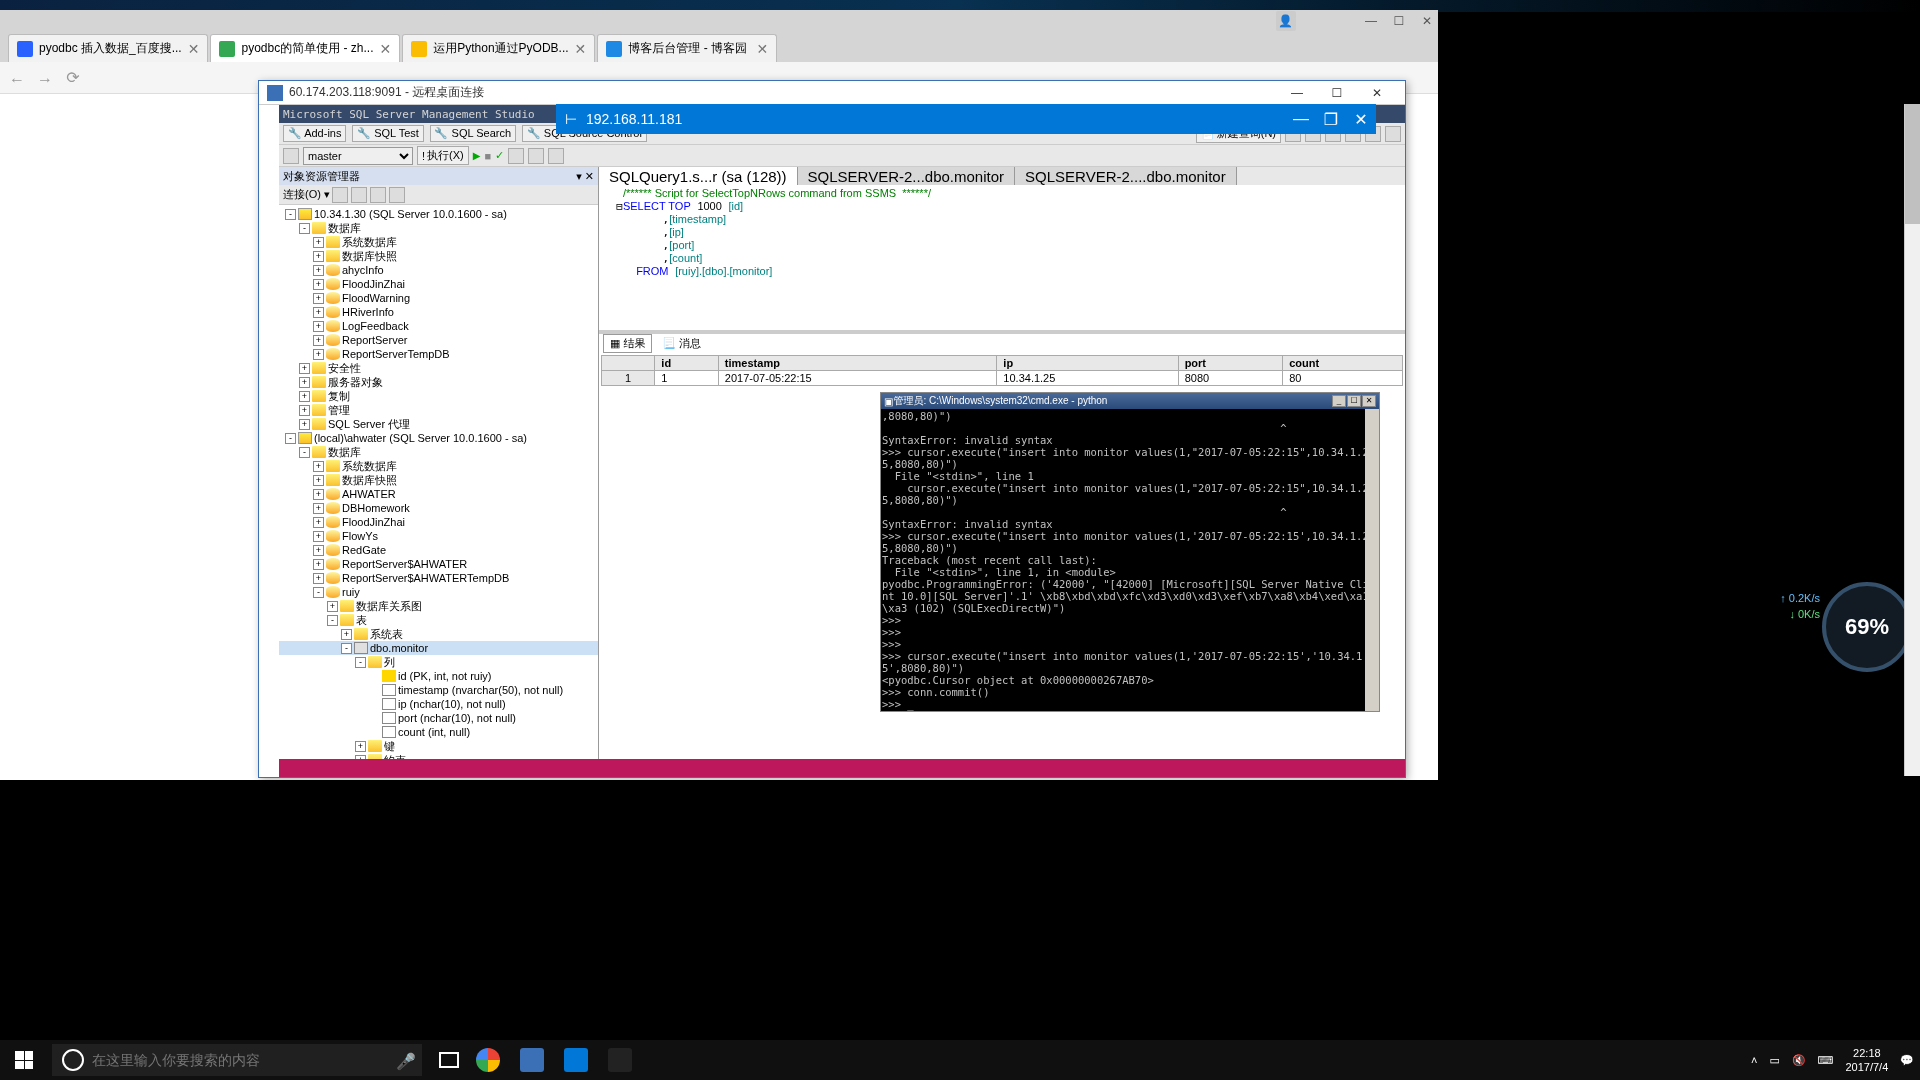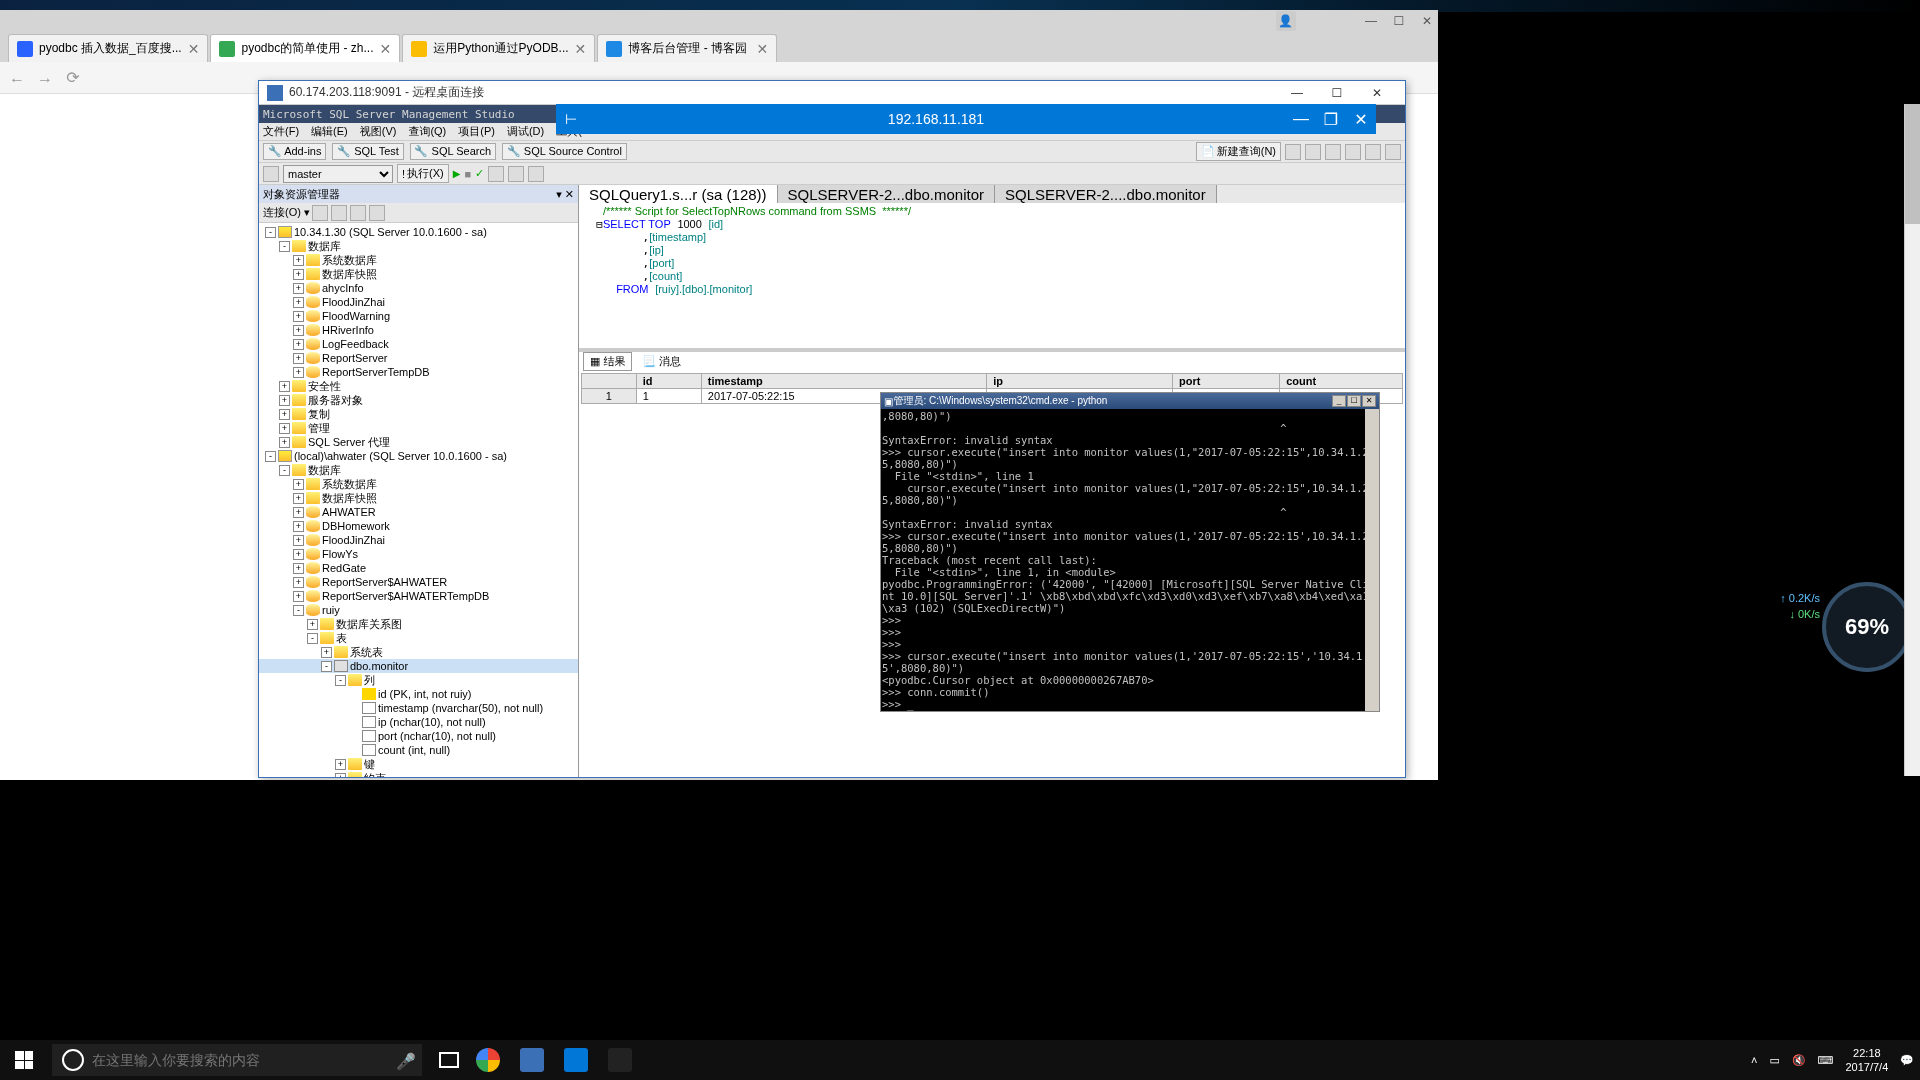--- a/index.html
+++ b/index.html
@@ -23,21 +23,21 @@
 .url { color: #333; }
 
 
 .rdp { position: absolute; top: 80px; left: 258px; width: 1148px; height: 698px; background: #fff; border: 1px solid #3b6fb6; box-shadow: 2px 2px 8px rgba(0,0,0,0.3); }
 .rdp-title { height: 24px; background: #fff; display: flex; align-items: center; padding: 0 8px; font-size: 12px; color: #333; border-bottom: 1px solid #ccc; }
 .rdp-title .ic { width: 16px; height: 16px; margin-right: 6px; background: #3b6fb6; }
 .rdp-title .sp { flex: 1; }
 .rdp-title .wb { width: 40px; text-align: center; font-size: 12px; cursor: pointer; }
 
 
-.ssms { height: calc(100% - 24px); background: #be185d; position: relative; }
+.ssms { height: calc(100% - 24px); background: #be185d; position: relative; margin-left: 20px; }
 .ssms-title { height: 18px; background: #35496a; color: #d4d4d4; font-size: 11px; font-family: "Consolas", monospace; padding: 0 4px; display: flex; align-items: center; }
 .ssms-menu { height: 18px; background: #e8e8e8; display: flex; align-items: center; font-size: 11px; padding: 0 4px; gap: 12px; border-bottom: 1px solid #ccc; }
 .ssms-menu span { cursor: pointer; }
 .ssms-tb { height: 22px; background: #e8e8e8; display: flex; align-items: center; padding: 0 4px; font-size: 11px; border-bottom: 1px solid #ccc; gap: 4px; }
 .tb-ic { width: 16px; height: 16px; background: #ddd; border: 1px solid #aaa; }
 .tb-sel { height: 18px; border: 1px solid #999; font-size: 11px; min-width: 110px; }
 .tb-btn { padding: 1px 4px; font-size: 11px; border: 1px solid #aaa; background: #f0f0f0; display: flex; align-items: center; gap: 2px; }
 .exec-green { color: #0a0; font-size: 10px; }
 
 .ssms-body { display: flex; height: calc(100% - 80px); }
@@ -70,21 +70,21 @@
 .res-tab { padding: 1px 6px; display: flex; align-items: center; gap: 3px; }
 .res-tab.act { background: #fff; border: 1px solid #999; }
 .grid { font-size: 11px; font-family: Consolas, monospace; border-collapse: collapse; margin: 2px; }
 .grid th, .grid td { border: 1px solid #aaa; padding: 1px 6px; text-align: left; background: #fff; }
 .grid th { background: #e8e8e8; }
 .grid .rh { background: #e8e8e8; text-align: center; }
 
 
 .conn-bar { position: absolute; top: 104px; left: 556px; width: 820px; height: 30px; background: #0178d7; display: flex; align-items: center; color: #fff; font-size: 14px; }
 .conn-bar .pin { width: 30px; text-align: center; }
-.conn-bar .ip { flex: 1; text-align: center; }
+.conn-bar .ip { flex: 1; }
 .conn-bar .cb { width: 30px; text-align: center; cursor: pointer; font-size: 16px; }
 
 
 .cmd { position: absolute; top: 392px; left: 880px; width: 500px; height: 320px; background: #000; border: 1px solid #888; }
 .cmd-title { height: 16px; background: linear-gradient(#4a6a9a,#2a4a7a); color: #fff; font-size: 10px; display: flex; align-items: center; padding: 0 3px; font-family: SimSun, monospace; }
 .cmd-title .sp { flex: 1; }
 .cmd-title .b { width: 14px; height: 12px; background: #d4d0c8; border: 1px solid #888; margin-left: 1px; font-size: 8px; text-align: center; line-height: 10px; color: #000; }
 .cmd-body { height: calc(100% - 16px); overflow: auto; color: #c0c0c0; font-family: "Consolas", "SimSun", monospace; font-size: 10.5px; padding: 1px; line-height: 12px; white-space: pre-wrap; word-break: break-all; }
 .cmd-scrl { position: absolute; right: 0; top: 16px; bottom: 0; width: 14px; background: #d4d0c8; }
 
@@ -162,29 +162,20 @@
   <div class="rdp-title">
     <span class="ic"></span>
     <span>60.174.203.118:9091 - 远程桌面连接</span>
     <span class="sp"></span>
     <span class="wb">—</span>
     <span class="wb">☐</span>
     <span class="wb close">✕</span>
   </div>
   <div class="ssms">
     <div class="ssms-title">Microsoft SQL Server Management Studio</div>
-    <div class="ssms-menu" id="ssmsmenu">
-        <span>文件(F)</span>
-        <span>编辑(E)</span>
-        <span>视图(V)</span>
-        <span>查询(Q)</span>
-        <span>项目(P)</span>
-        <span>调试(D)</span>
-        <span>工具(</span>
-      </div>
     <div class="ssms-tb">
       <span id="tb2row" style="display:flex;gap:6px;">
           <span class="tb-btn">🔧 Add-ins</span>
           <span class="tb-btn">🔧 SQL Test</span>
           <span class="tb-btn">🔧 SQL Search</span>
           <span class="tb-btn">🔧 SQL Source Control</span>
         </span>
       <span style="flex:1;"></span>
       <span class="tb-btn">📄 <span>新建查询(N)</span></span>
       <span class="tb-ic"></span>

